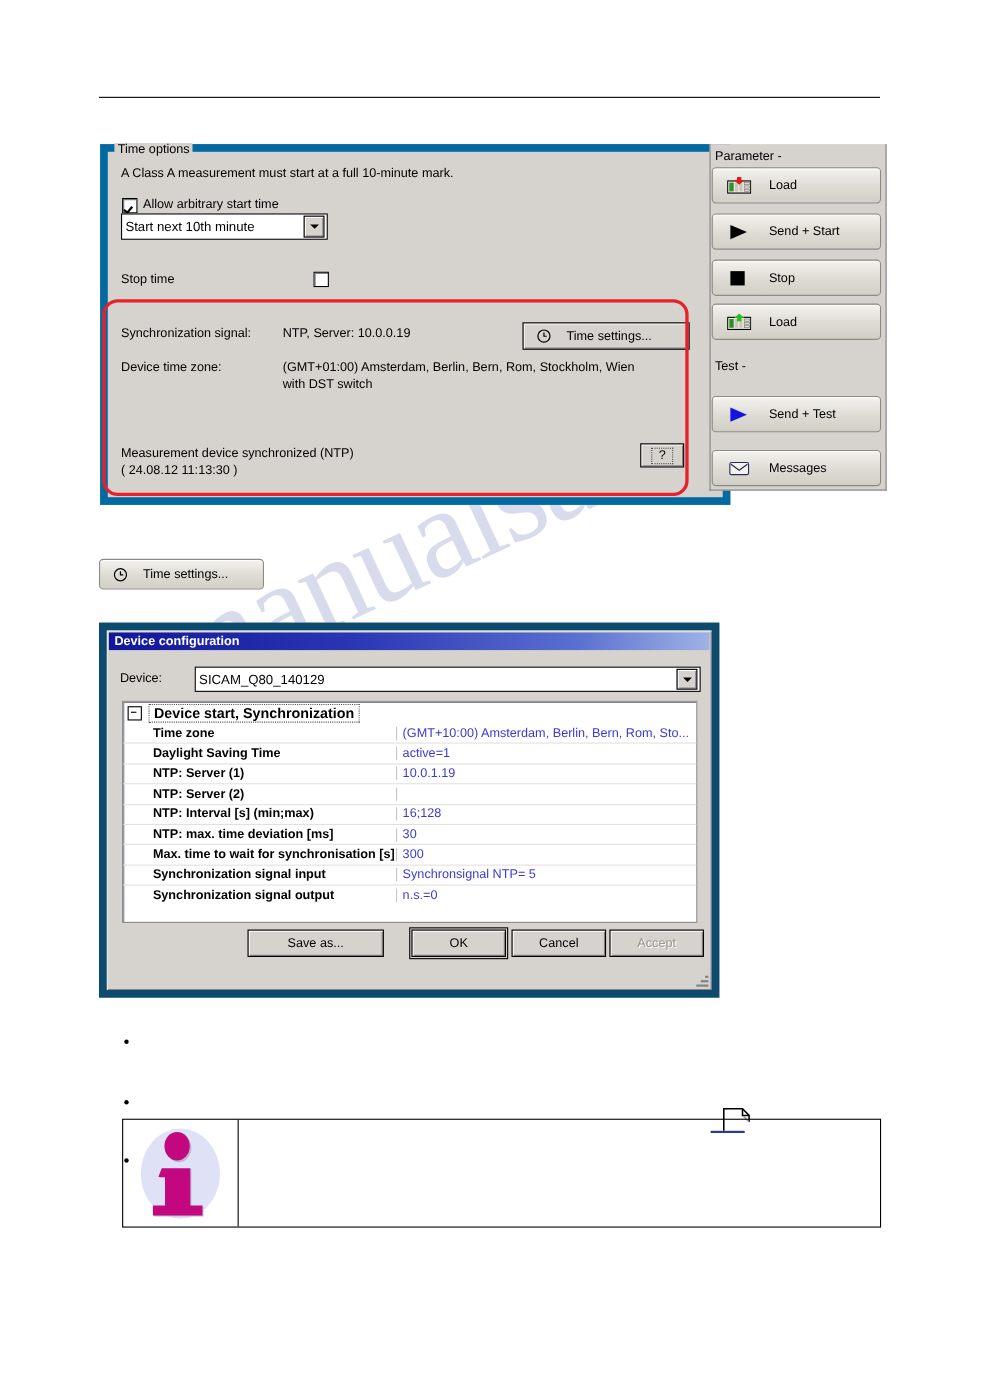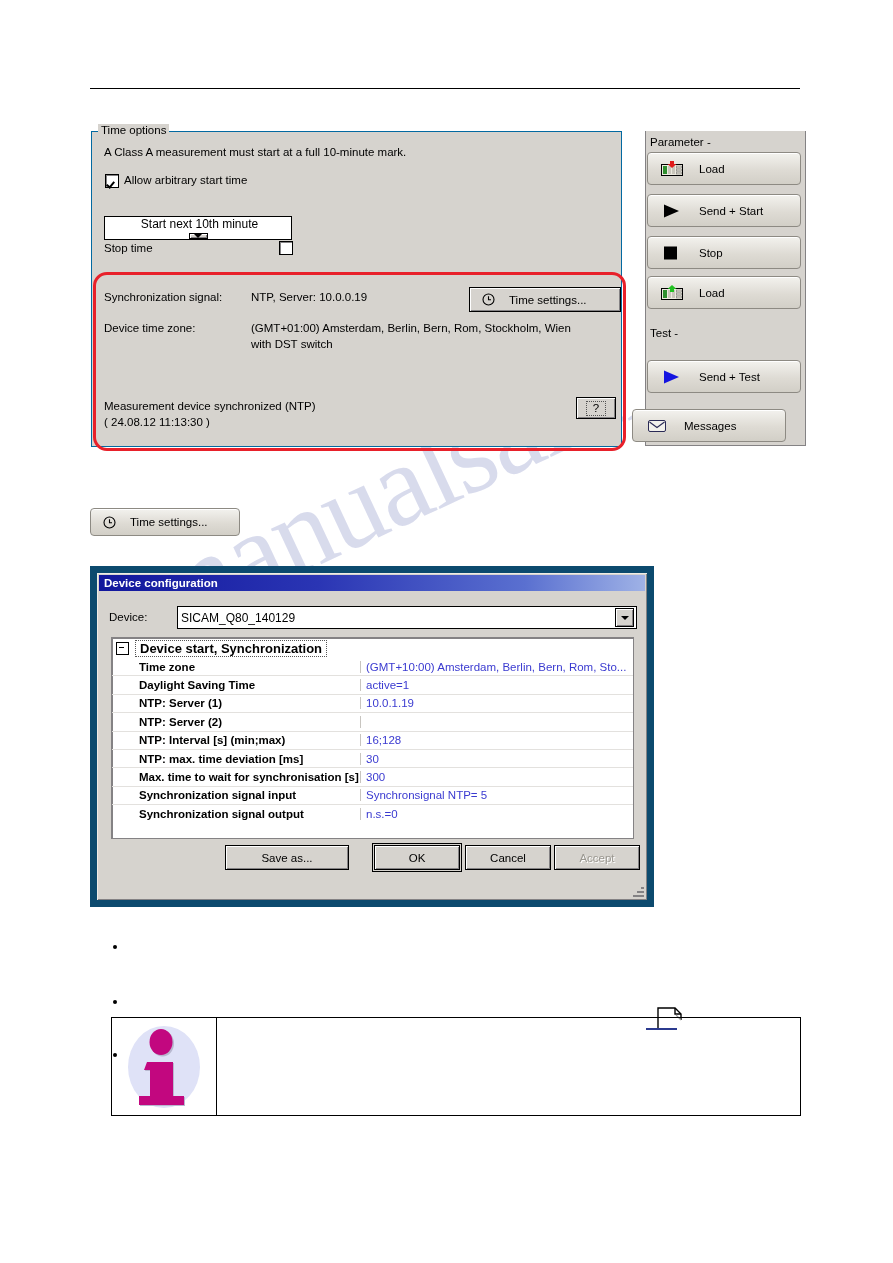--- a/index.html
+++ b/index.html
@@ -22,21 +22,22 @@
     position:absolute;left:0;top:120px;
     font-family:"Liberation Serif", serif;
     font-size:116px;color:#b9bede;opacity:.55;white-space:nowrap;
     transform:rotate(-25deg);transform-origin:0 50%;
     letter-spacing:-2px;
   }
 
   
   .gb{ 
     position:absolute;background:#d6d3ce;
-    border:1px solid #0369a1;
+    border:7px solid #0369a1;
+    padding-left:30px;
   }
   .gb-label{position:absolute;background:#d6d3ce;padding:0 3px;
     font-size:11.5px;color:#000;top:-8px;left:6px;}
   .btn{
     background:#d6d3ce;border:1px solid #000;
     box-shadow: inset 1px 1px 0 #ffffff, inset -1px -1px 0 #848284;
     font-size:11.5px;color:#000;
     display:flex;align-items:center;justify-content:center;
     cursor:default;
   }
@@ -113,21 +114,21 @@
   </div>
 
   <div class="gb" style="left:91px;top:131px;width:529px;height:314px;">
     <div class="gb-label">Time options</div>
 
     <div class="txt" style="left:12px;top:14px;">A Class A measurement must start at a full 10-minute mark.</div>
 
     <div class="chk on" style="left:13px;top:42px;"></div>
     <div class="txt" style="left:32px;top:42px;">Allow arbitrary start time</div>
 
-    <div class="combo" style="left:12px;top:84px;width:186px;height:22px;flex-direction:column;">
+    <div class="combo" style="left:12px;top:56px;width:186px;height:22px;">
       <div class="val">Start next 10th minute</div>
       <div class="arrow">
         <div class="tri-d"></div>
       </div>
     </div>
 
     <div class="txt" style="left:12px;top:110px;">Stop time</div>
     <div class="chk" style="left:187px;top:109px;"></div>
 
     <div class="txt" style="left:12px;top:159px;">Synchronization signal:</div>
@@ -214,21 +215,21 @@
 
   <div class="xpbtn" style="position:absolute;left:647px;top:360px;width:152px;height:31px;">
     <span style="margin-left:13px;margin-right:16px;display:block;width:22px;height:16px;">
       <svg width="22" height="16" viewBox="0 0 22 16">
         <path d="M3 1.5 L18 8 L3 14.5 Z" fill="#1414e0"></path>
       </svg>
     </span>
     <span>Send + Test</span>
   </div>
 
-  <div class="xpbtn" style="position:absolute;left:632px;top:409px;width:152px;height:31px;text-align:right;">
+  <div class="xpbtn" style="position:absolute;left:647px;top:409px;width:152px;height:31px;text-align:right;">
     <span style="margin-left:13px;margin-right:16px;display:block;width:22px;height:16px;">
       <svg width="22" height="16" viewBox="0 0 22 16">
         <rect x="2.5" y="2.5" width="17" height="11" rx="1.5" fill="#f2f1ec" stroke="#2a2a55"></rect>
         <path d="M3.5 4 L11 9.5 L18.5 4" fill="none" stroke="#2a2a55" stroke-width="1.1"></path>
       </svg>
     </span>
     <span>Messages</span>
   </div>
 
   <div class="xpbtn" style="position:absolute;left:90px;top:508px;width:148px;height:26px;">

